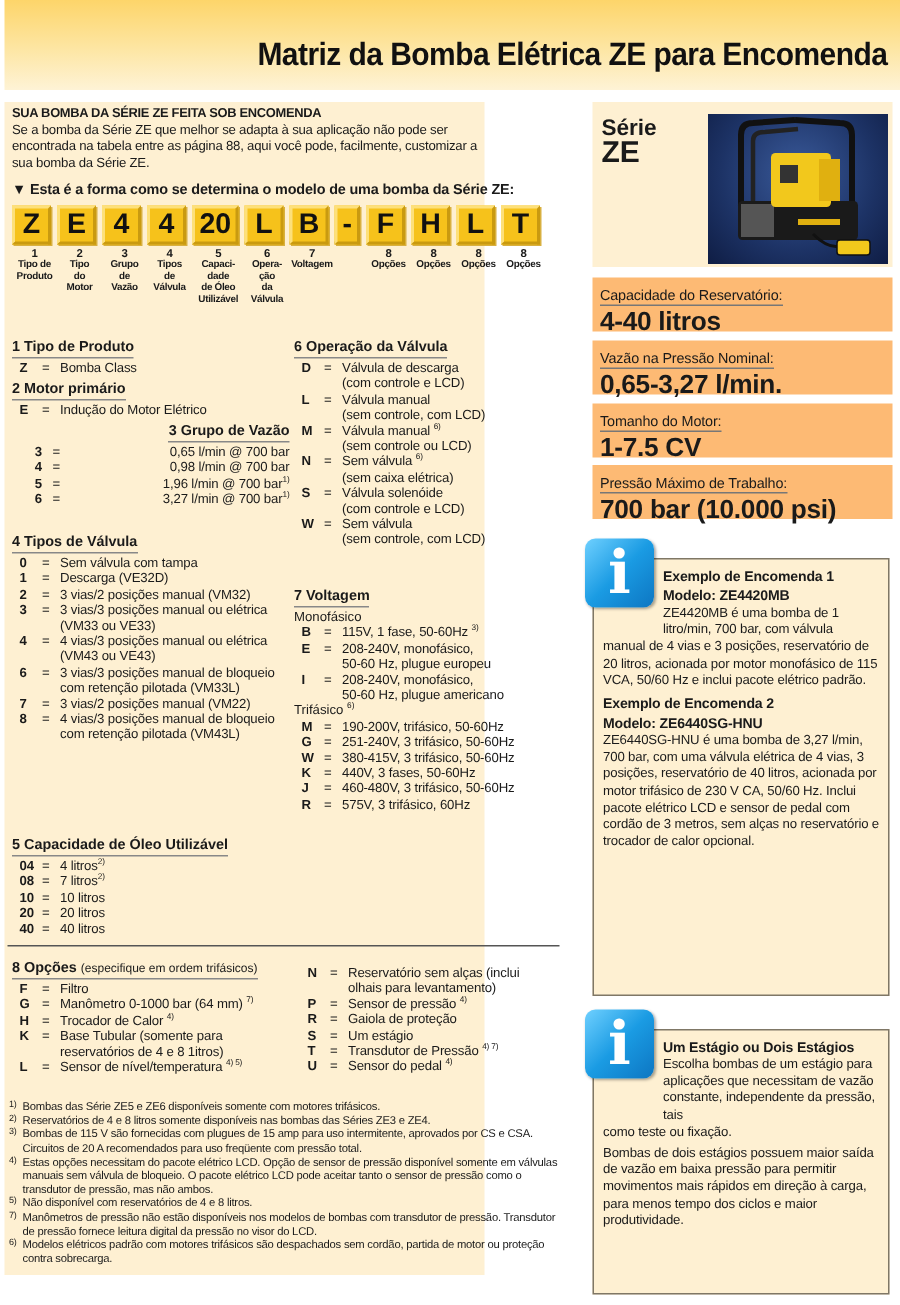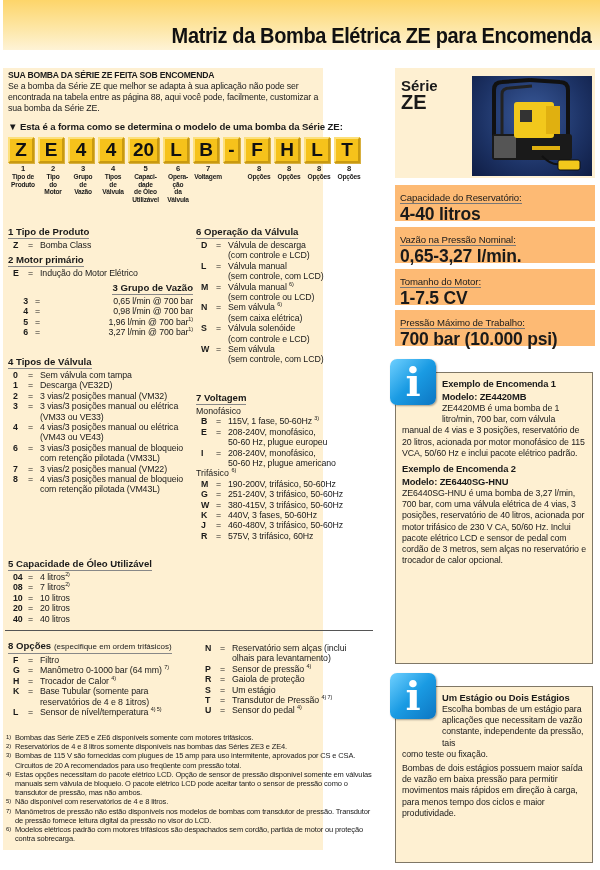--- a/index.html
+++ b/index.html
@@ -1,20 +1,20 @@
 <!DOCTYPE html>
 <html><head>
 <meta charset="utf-8">
 <style>
   * { box-sizing: border-box; margin: 0; padding: 0; }
   html, body { width: 600px; height: 870px; background: #ffffff; overflow: hidden; }
   body { font-family: "Liberation Sans", sans-serif; color: #1a1a1a; position: relative; }
 
   .header {
-    position: absolute; left: 3px; top: 0; width: 597px; height: 50px;
+    position: absolute; left: 3px; top: 0; width: 597px; height: 60px;
     background: linear-gradient(to bottom, #fdd56a 0%, #fde6a4 55%, #fef3d6 100%);
   }
   .header-title {
     position: absolute; right: 8px; top: 24px;
     font-family: "Liberation Sans", sans-serif; font-weight: bold;
     font-size: 21.5px; letter-spacing: -0.4px; color: #111;
     transform: scaleX(0.93); transform-origin: right center;
   }
 
   .left-panel {

